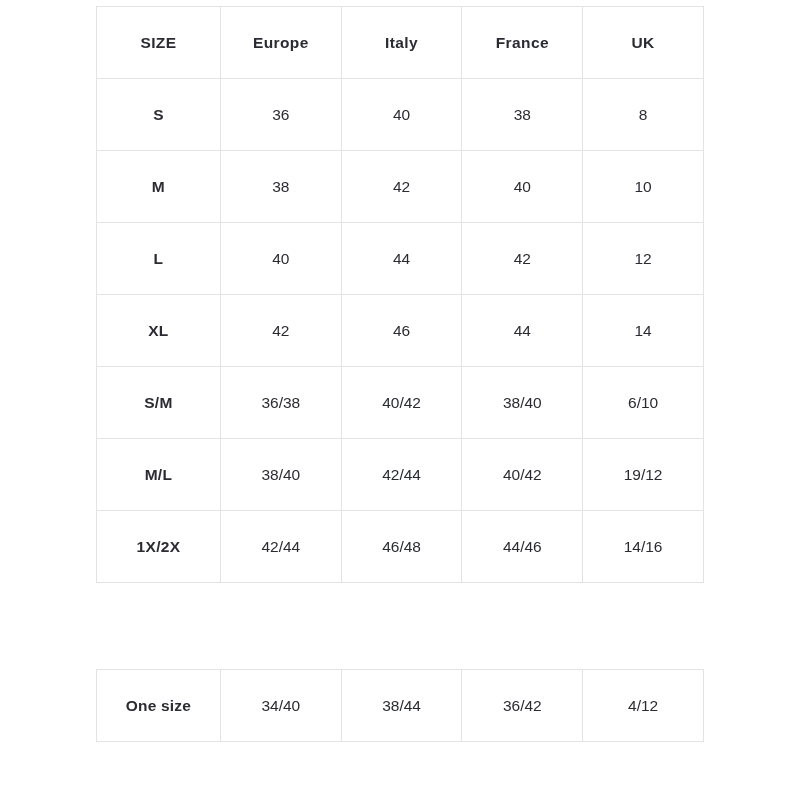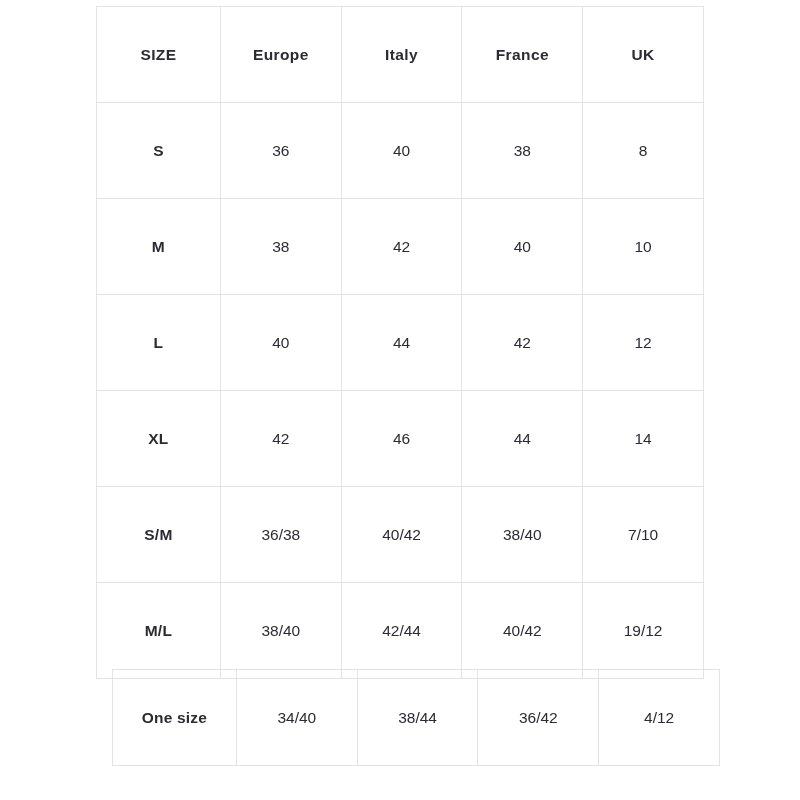--- a/index.html
+++ b/index.html
@@ -19,36 +19,36 @@
     width: 800px;
     height: 800px;
     box-sizing: border-box;
   }
   .table-wrap {
     position: absolute;
     left: 96px;
     width: 608px;
   }
   .table-wrap.primary { top: 6px; }
-  .table-wrap.secondary { top: 669px; margin-left: 16px; }
+  .table-wrap.secondary { top: 669px; }
 
   table.size-table {
     border-collapse: collapse;
     width: 608px;
     table-layout: fixed;
   }
   table.size-table td,
   table.size-table th {
     border: 1px solid #e3e3e6;
     text-align: center;
     vertical-align: middle;
     font-size: 15.5px;
     color: #2b2b33;
     font-weight: 400;
-    padding: 16px;
+    padding: 4px;
     height: 63px;
   }
   table.size-table col.c-size { width: 118px; }
   table.size-table col.c-reg  { width: 115px; }
 
   table.size-table th {
     font-weight: bold;
     font-size: 15.5px;
     letter-spacing: 0.4px;
   }
@@ -115,28 +115,35 @@
           <td>42</td>
           <td>46</td>
           <td>44</td>
           <td>14</td>
         </tr>
         <tr>
           <td class="rowhead">S/M</td>
           <td>36/38</td>
           <td>40/42</td>
           <td>38/40</td>
-          <td>7/10</td>
+          <td>6/10</td>
         </tr>
         <tr>
           <td class="rowhead">M/L</td>
           <td>38/40</td>
           <td>42/44</td>
           <td>40/42</td>
           <td>19/12</td>
+        </tr>
+        <tr>
+          <td class="rowhead">1X/2X</td>
+          <td>42/44</td>
+          <td>46/48</td>
+          <td>44/46</td>
+          <td>14/16</td>
         </tr>
       </tbody>
     </table>
   </div>
 
   <div class="table-wrap secondary">
     <table class="size-table alt">
       <colgroup>
         <col class="c-size">
         <col class="c-reg">

